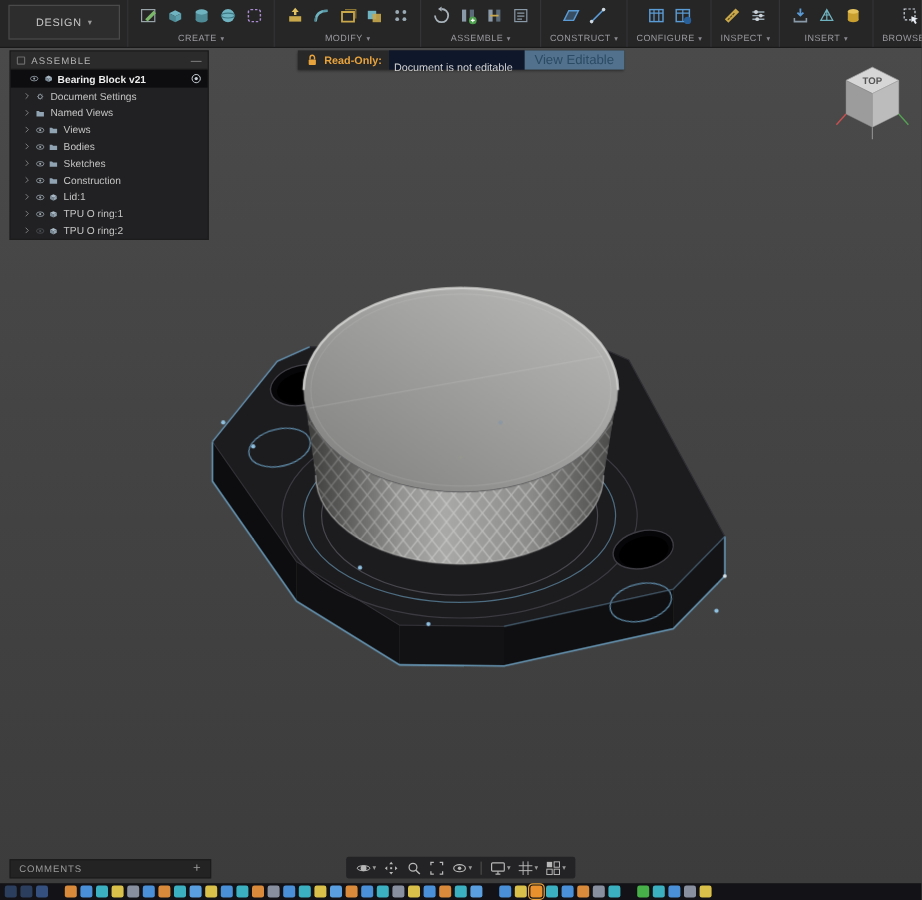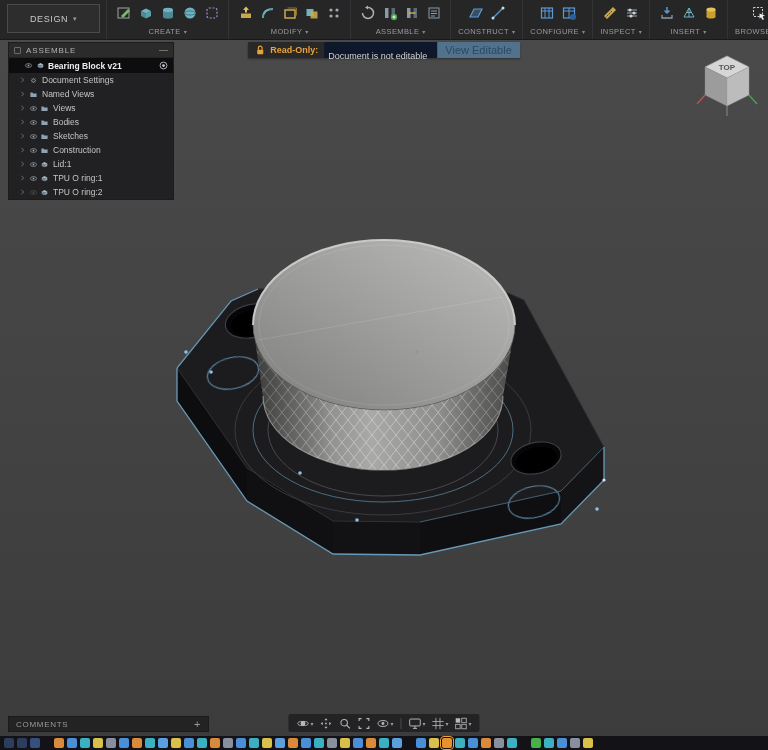--- a/index.html
+++ b/index.html
@@ -47,21 +47,21 @@
   .b-root .lbl { flex:1; white-space:nowrap; overflow:hidden; }
   .b-row { height:14px; display:flex; align-items:center; gap:2px; padding-left:9px; font-size:8.5px; color:#c4c4c4; white-space:nowrap; }
   .b-row .lbl { margin-left:2px; }
   .tw { display:flex; align-items:center; justify-content:center; width:12px; height:12px; flex:0 0 auto; }
   .tw.narrow { width:9px; }
 
   
   .viewcube { position:absolute; top:6px; right:8px; width:66px; height:78px; z-index:3;font-weight:bold; }
 
   
-  .comments { position:absolute; left:8px; bottom:4px; width:201px; height:16px; background:#232323;
+  .comments { position:absolute; left:8px; bottom:4px; width:168px; height:16px; background:#232323;
               border:1px solid #1b1b1b; display:flex; align-items:center; padding:0 7px; font-size:8px;
               color:#9a9a9a; letter-spacing:.7px; z-index:3; }
   .comments .plus { margin-left:auto; font-size:11px; color:#9a9a9a; cursor:default; }
 
   
   .navbar { position:absolute; left:50%; bottom:4px; transform:translateX(-50%); height:18px;
             background:rgba(32,32,34,.88); border-radius:2px; display:flex; align-items:center;
             padding:0 6px; gap:2px; z-index:3; }
   .nav-item { display:flex; align-items:center; gap:1px; padding:0 2px; cursor:default; }
   .nav-sep { width:1px; height:11px; background:#4a4a4a; margin:0 3px; }

